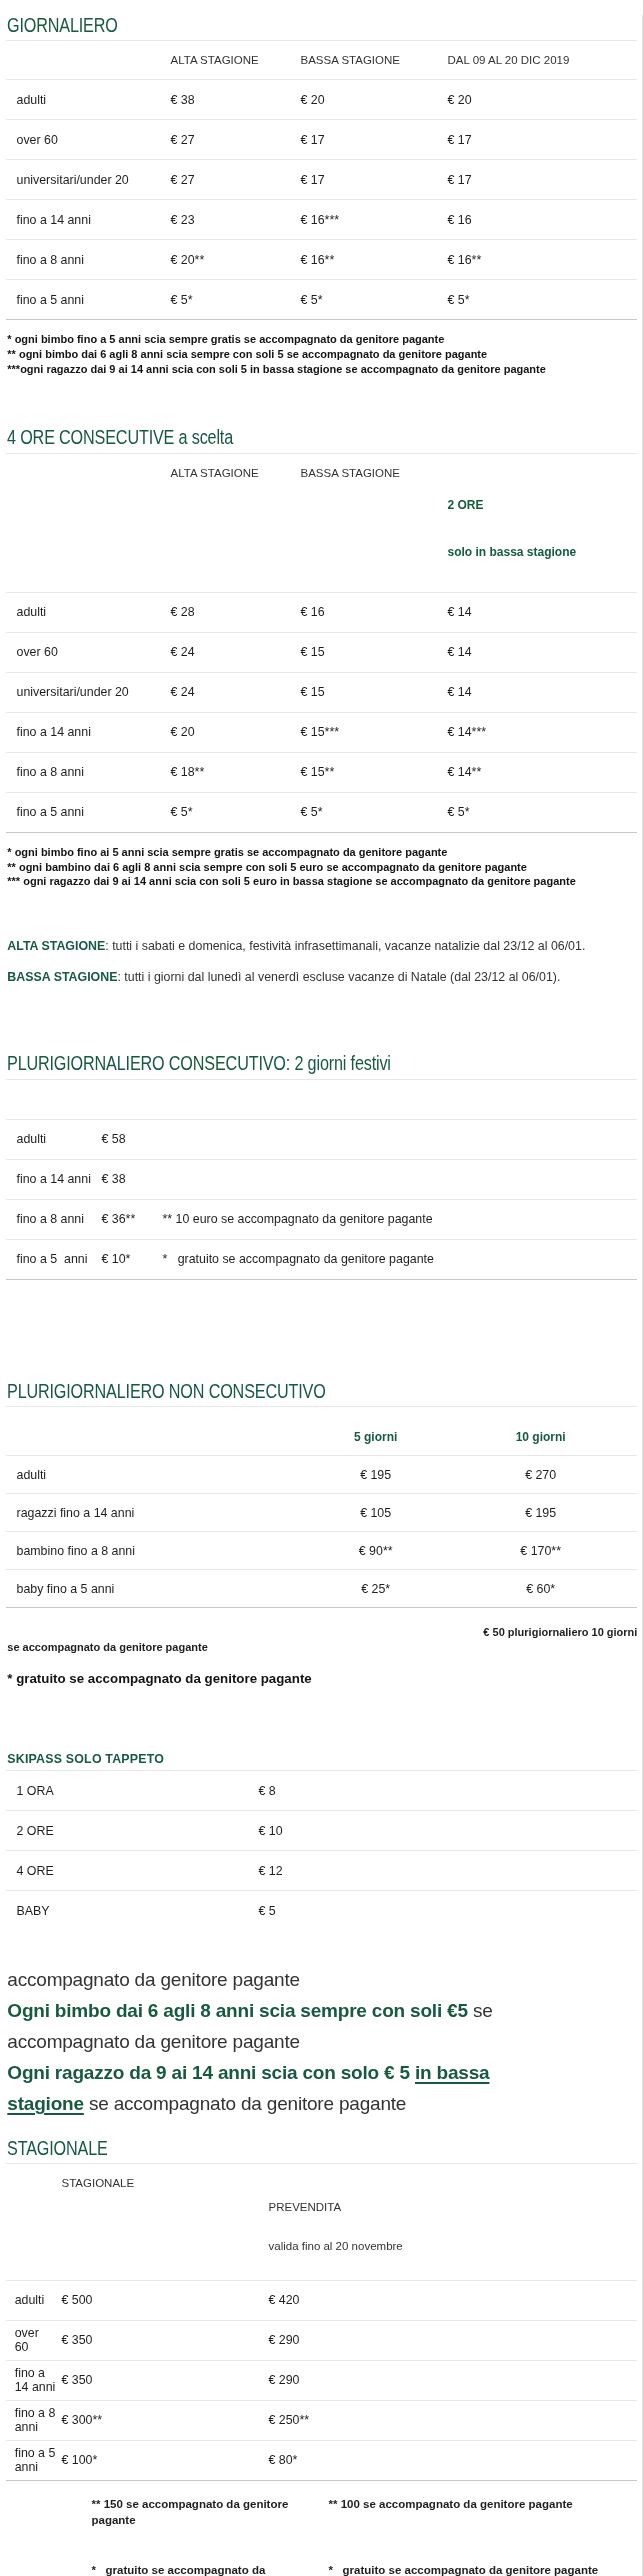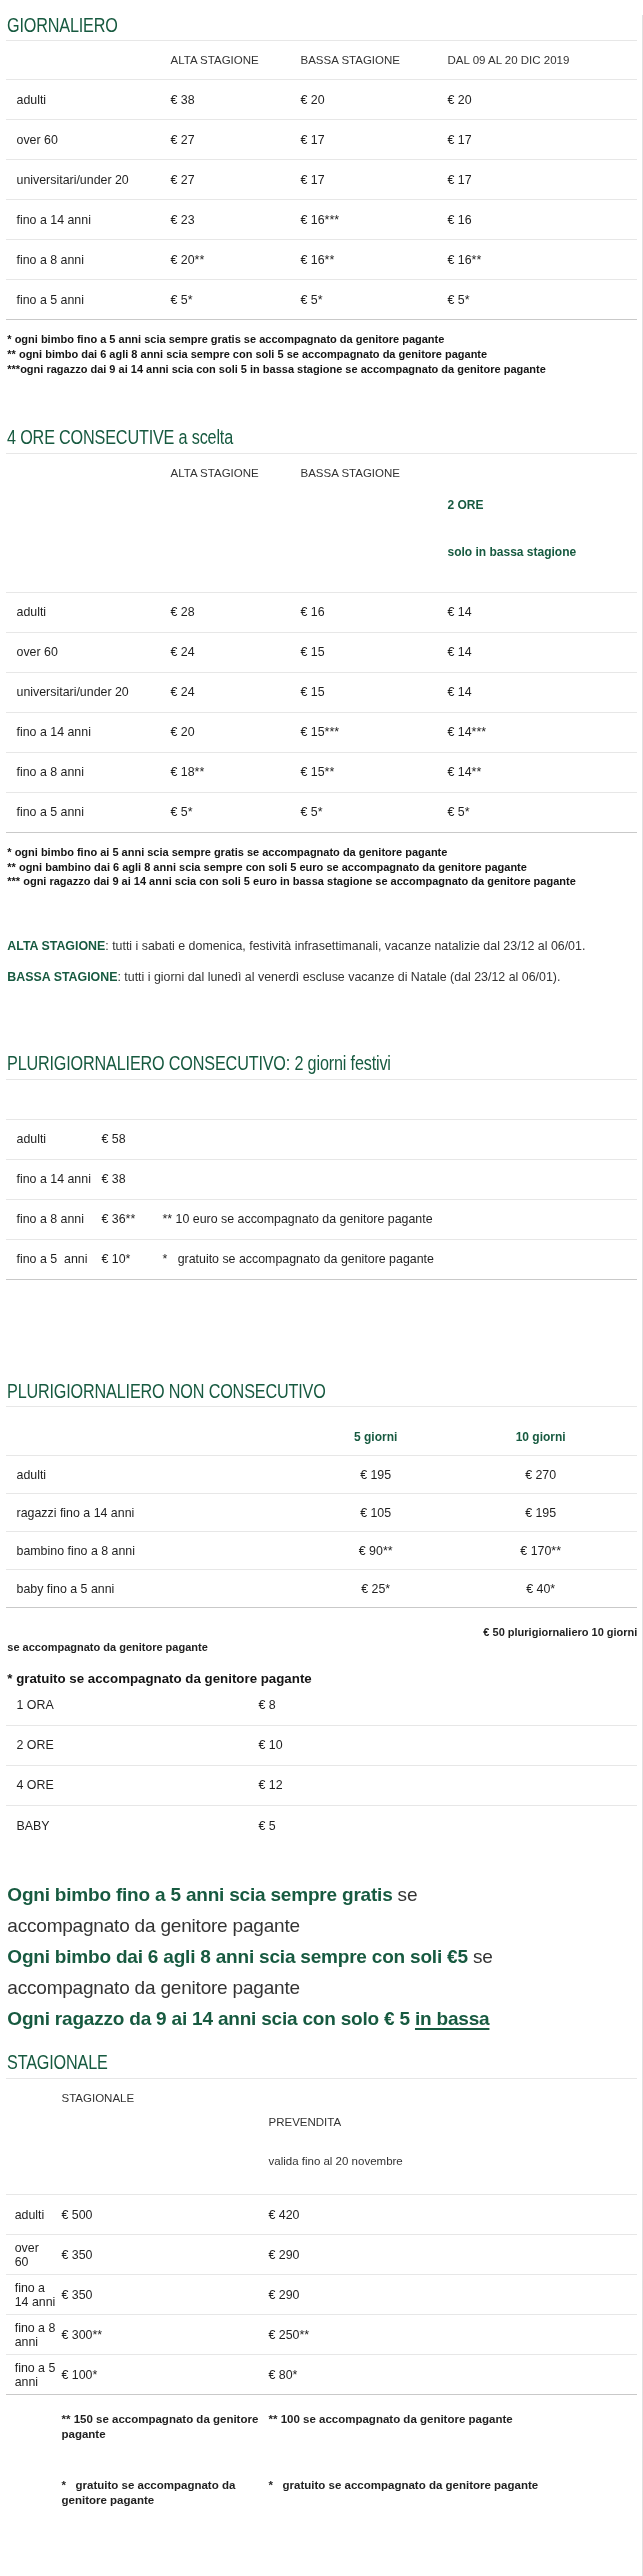--- a/index.html
+++ b/index.html
@@ -70,21 +70,21 @@
   .s-n{color:#333;font-weight:400;}
   .s-gu{color:var(--accent);font-weight:bold;text-decoration:underline;text-decoration-thickness:1.8px;text-underline-offset:2.8px;}
 
   
   .t6 .sp-label{width:56px;padding-left:9.2px;}
   .t6 .sp-c1{width:207px;}
   .t6 .sp-c2{flex:1;}
   .t6 .thead{min-height:57px;}
   .t6 .trow{min-height:40px;padding:5.5px 0;align-items:center;}
   .t6 .trow.note-row{border-bottom:none;font-weight:bold;font-size:11.5px;line-height:15.6px;
-    align-items:flex-start;padding-top:16.5px;min-height:66px;}
+    align-items:flex-start;padding-top:16.5px;min-height:66px;gap:30px;}
   .t6 .trow.note-row .sp-label{visibility:hidden;}
   .t6 .sub{font-size:11.5px;color:#333;font-weight:400;line-height:18.4px;}
 
   .mt-sec2{margin-top:51px;}
   .mt-sec3{margin-top:66px;}
   .mt-sec4{margin-top:101px;}
   .mt-skip{margin-top:66px;}
   .mt-sec5{margin-top:18.4px;}
 </style>
 </head>
@@ -266,30 +266,31 @@
           <div class="cell sp-c2">€ 195</div>
         </div>
         <div class="trow">
           <div class="cell sp-label">bambino fino a 8 anni</div>
           <div class="cell sp-c1">€ 90**</div>
           <div class="cell sp-c2">€ 170**</div>
         </div>
         <div class="trow">
           <div class="cell sp-label">baby fino a 5 anni</div>
           <div class="cell sp-c1">€ 25*</div>
-          <div class="cell sp-c2">€ 40*</div>
+          <div class="cell sp-c2">€ 60*</div>
         </div>
       </div>
   </div>
   <div class="fn-block">
     <div class="l2">€ 50 plurigiornaliero 10 giorni</div>
     <div>se accompagnato da genitore pagante</div>
   </div>
   <div class="fn-big">* gratuito se accompagnato da genitore pagante</div>
 
+  <div class="skipass-title mt-skip">SKIPASS SOLO TAPPETO</div>
   <div class="tbl t5">
     <div>
         <div class="trow">
           <div class="cell sp-label">1 ORA</div>
           <div class="cell sp-c1">€ 8</div>
         </div>
         <div class="trow">
           <div class="cell sp-label">2 ORE</div>
           <div class="cell sp-c1">€ 10</div>
         </div>
@@ -298,25 +299,25 @@
           <div class="cell sp-c1">€ 12</div>
         </div>
         <div class="trow">
           <div class="cell sp-label">BABY</div>
           <div class="cell sp-c1">€ 5</div>
         </div>
       </div>
   </div>
 
   <div class="highlights">
-      <div class="hl-line"><span class="s-g">Ogni bimbo fino a 5 anni scia sempre gratis</span><span class="s-n"> se</span></div>
       <div class="hl-line"><span class="s-n">accompagnato da genitore pagante</span></div>
       <div class="hl-line"><span class="s-g">Ogni bimbo dai 6 agli 8 anni scia sempre con soli €5</span><span class="s-n"> se</span></div>
       <div class="hl-line"><span class="s-n">accompagnato da genitore pagante</span></div>
       <div class="hl-line"><span class="s-g">Ogni ragazzo da 9 ai 14 anni scia con solo € 5 </span><span class="s-gu">in bassa</span></div>
+      <div class="hl-line"><span class="s-gu">stagione</span><span class="s-n"> se accompagnato da genitore pagante</span></div>
     </div>
 
   <div class="title-wrap mt-sec5">
     <div class="sec-title">STAGIONALE</div>
   </div>
   <div class="tbl t6">
     <div class="thead">
       <div class="cell sp-label"></div>
       <div class="cell sp-c1">STAGIONALE</div>
       <div class="cell sp-c2">

